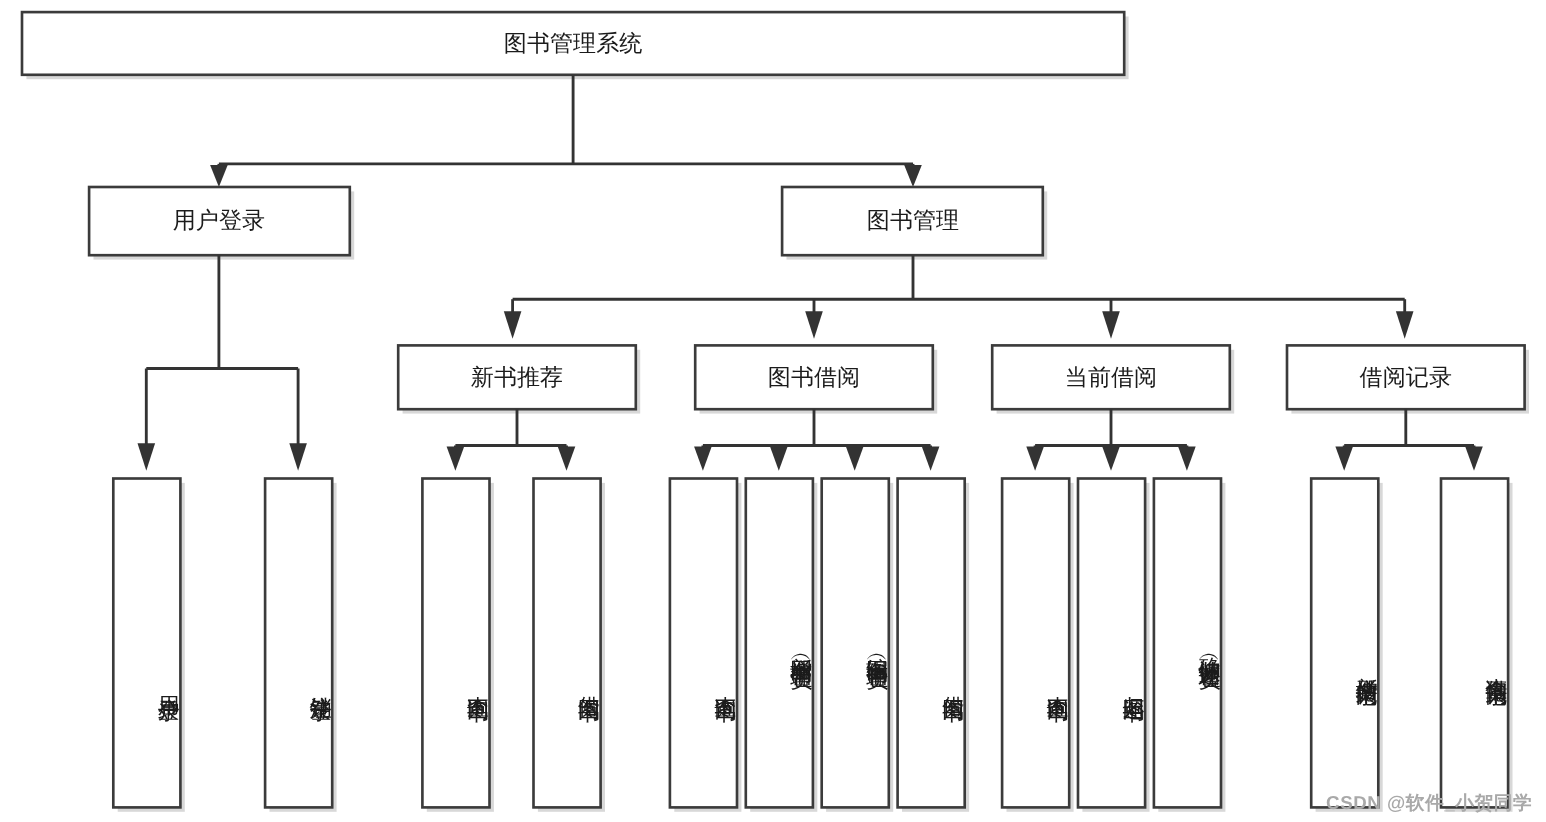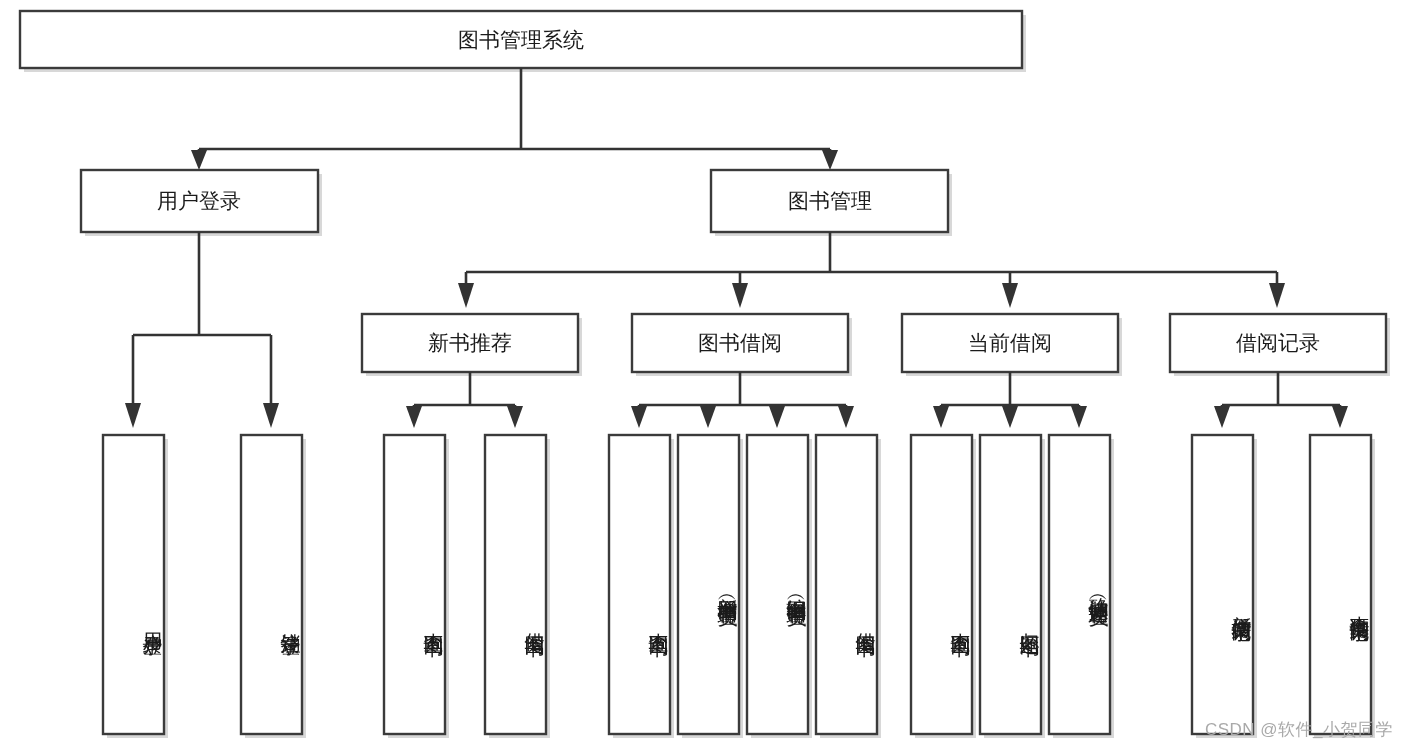--- a/index.html
+++ b/index.html
@@ -70,20 +70,21 @@
   }
   .watermark {
     position: absolute;
     right: 12px;
     bottom: 6px;
     font-family: "Liberation Sans", "DejaVu Sans", sans-serif;
     font-size: 17px;
     color: #a9a9a9;
     letter-spacing: 0.5px;
     user-select: none;
+    font-weight: bold;
   }
 </style>
 </head>
 <body>
 
 <div id="diagram-root">
 
   <svg id="tree-svg" viewBox="0 0 1405 747">
     <defs>
       <marker id="arrow" viewBox="0 0 12 14" refX="6" refY="13" markerWidth="12" markerHeight="14" orient="auto-start-reverse">

